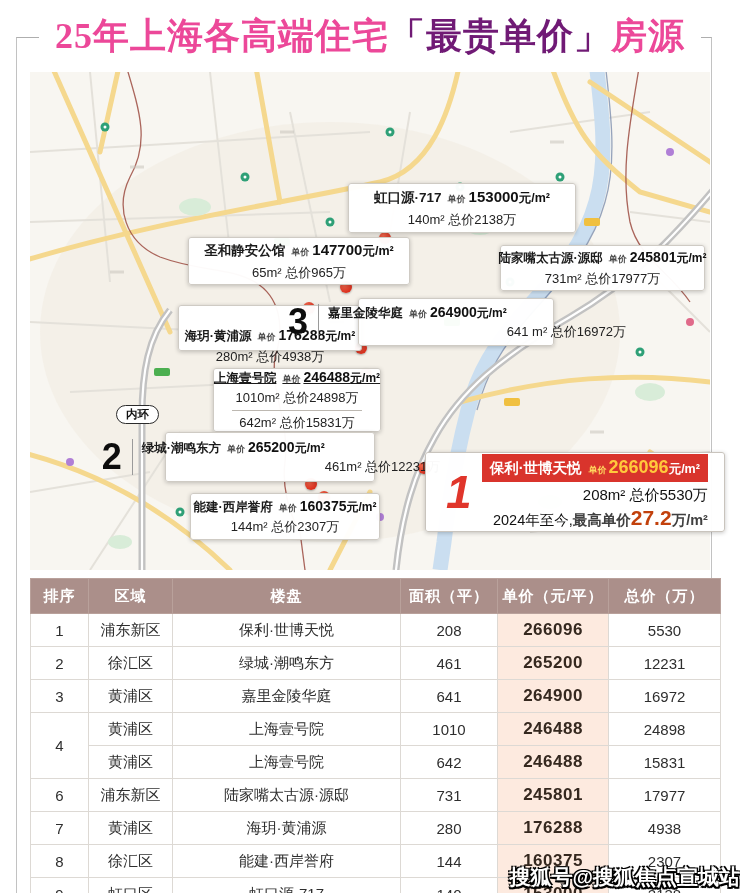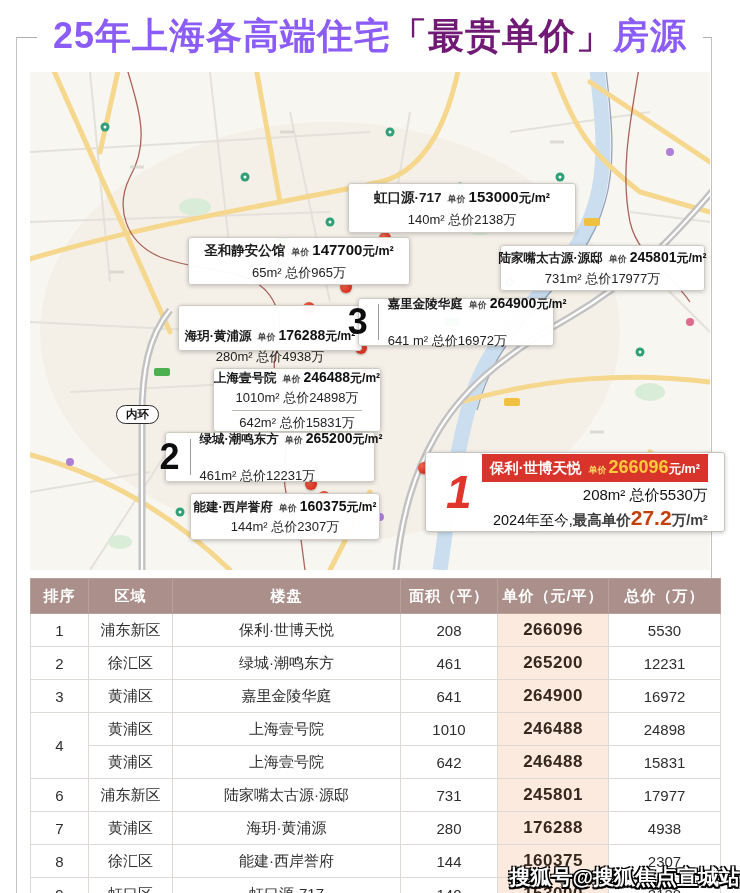--- a/index.html
+++ b/index.html
@@ -9,21 +9,21 @@
   }
   
   .frame {
     position:absolute; left:16px; top:37px; width:694px; height:880px;
     border-top:1.5px solid #aeaeae; border-left:1.5px solid #c2c2c2; border-right:1.5px solid #c2c2c2;
     z-index:0;
   }
   
   .title-wrap { position:absolute; left:0; top:10px; width:740px; text-align:center; z-index:4; }
   .title-inner { display:inline-block; background:#fff; padding:0 16px; font-size:36px; font-weight:800; letter-spacing:1px; line-height:52px; white-space:nowrap; }
-  .title-black { color:#8b5cf6; }
+  .title-black { color:#ec4899;font-family:Liberation Serif, serif; }
   .title-red { color:#701a75; }
   
   .map { position:absolute; left:30px; top:72px; width:680px; height:498px; background:#f8f6f1; z-index:1; overflow:visible; }
   .map svg { position:absolute; left:0; top:0; }
   .ring-pill {
     position:absolute; left:86px; top:333px; background:#fff; border:1.5px solid #2b2b2b; border-radius:10px;
     font-size:11.5px; font-weight:bold; color:#111; padding:1px 9px; z-index:2; white-space:nowrap;
   }
   .dot {
     position:absolute; width:12px; height:12px; border-radius:50%;
@@ -37,21 +37,21 @@
     align-items:center; padding:4px 6px; box-sizing:border-box; z-index:3;
   }
   .co-line1 { white-space:nowrap; font-weight:bold; font-size:13.5px; color:#1b1b1b; line-height:1.35; }
   .co-plabel { font-size:9px; color:#4a4a4a; margin:0 3px 0 6px; font-weight:bold; }
   .co-price { font-size:15px; font-weight:800; color:#111; }
   .co-punit { font-size:12.5px; font-weight:700; color:#111; }
   .co-line2 { font-size:13px; color:#222; margin-top:3px; white-space:nowrap; }
   .co-line3 { font-size:13px; color:#222; margin-top:3px; padding-top:3px; border-top:1px solid #bdb8b1; white-space:nowrap; min-width:85%; text-align:center; }
   .callout.ranked { flex-direction:row; align-items:center; padding:4px 10px; }
   .rank-num { font-size:36px; font-weight:900; color:#0d0d0d; line-height:1; padding:0 10px 0 2px; border-right:1px solid #9a9a9a; margin-right:9px; }
-  .co-col { display:flex; flex-direction:column; align-items:flex-start; }
+  .co-col { display:flex; flex-direction:row; align-items:flex-start; }
   .co-col .co-line2 { margin-top:20px; }
   
   .baoli { flex-direction:row; align-items:center; padding:6px 9px; border-color:#c9c4bd; }
   .rank1-num { font-size:46px; font-weight:900; font-style:italic; color:#e0352b; line-height:1; padding:0 10px 0 4px; }
   .baoli-body { display:flex; flex-direction:column; align-items:flex-end; }
   .baoli-banner { background:#d9342c; color:#fff; font-weight:800; font-size:14.5px; padding:2px 8px 3px 8px; white-space:nowrap; line-height:1.3; }
   .b-plabel { color:#ffd75e; font-size:9px; margin:0 2px 0 7px; font-weight:bold; }
   .b-price { color:#ffc93c; font-size:18px; font-weight:900; }
   .b-punit { color:#fff; font-size:12.5px; font-weight:700; }
   .baoli-l2 { font-size:15px; color:#111; margin-top:4px; white-space:nowrap; }
@@ -235,21 +235,21 @@
 
     <div class="callout ranked" style="left:328px;top:226px;width:196px;height:48px;">
       <div class="rank-num">3</div>
       <div class="co-col">
         <div class="co-line1" style="font-size:12.5px;"><span>嘉里金陵华庭</span><span class="co-plabel">单价</span><span class="co-price" style="font-size:14px;">264900</span><span class="co-punit" style="font-size:12px;">元/m²</span></div>
         <div class="co-line2">641 m² 总价16972万</div>
       </div>
     </div>
 
     <div class="callout" style="left:183px;top:296px;width:168px;height:64px;">
-      <div class="co-line1" style="font-size:12.5px;"><span>上海壹号院</span><span class="co-plabel">单价</span><span class="co-price" style="font-size:14px;">246488</span><span class="co-punit" style="font-size:12px;">元/m²</span></div>
+      <div class="co-line1" style="font-size:12.5px;text-decoration:underline;"><span>上海壹号院</span><span class="co-plabel">单价</span><span class="co-price" style="font-size:14px;">246488</span><span class="co-punit" style="font-size:12px;">元/m²</span></div>
       <div class="co-line2">1010m² 总价24898万</div>
       <div class="co-line3">642m² 总价15831万</div>
     </div>
 
     <div class="callout ranked" style="left:135px;top:360px;width:210px;height:50px;">
       <div class="rank-num">2</div>
       <div class="co-col">
         <div class="co-line1" style="font-size:12.5px;"><span>绿城·潮鸣东方</span><span class="co-plabel">单价</span><span class="co-price" style="font-size:14px;">265200</span><span class="co-punit" style="font-size:12px;">元/m²</span></div>
         <div class="co-line2">461m² 总价12231万</div>
       </div>

